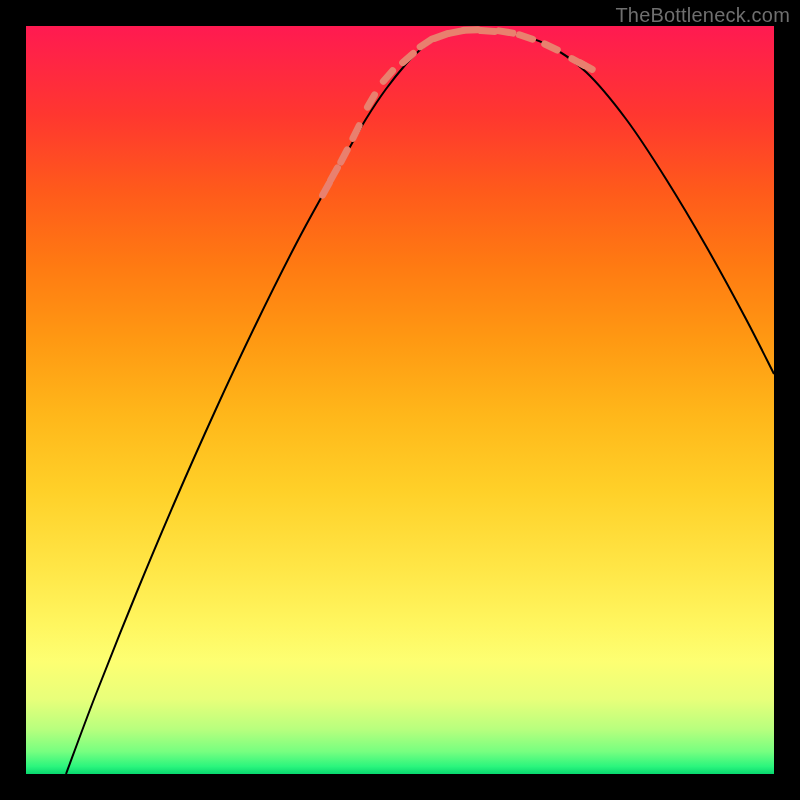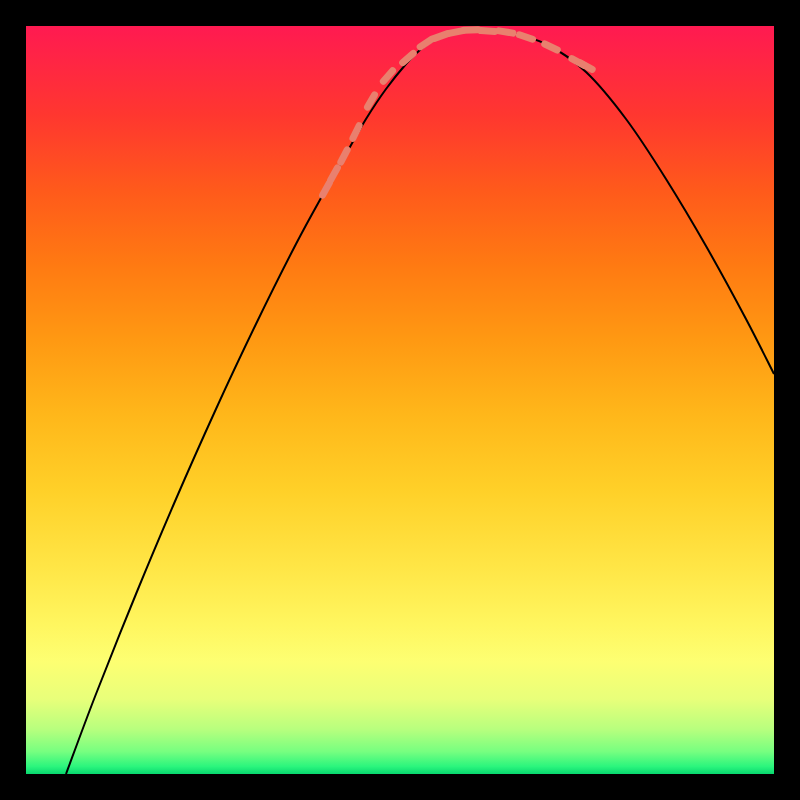--- a/index.html
+++ b/index.html
@@ -83,13 +83,14 @@
           <line x1="438.0" y1="4.2" x2="452.0" y2="3.8" stroke="#e9806e" stroke-width="7" stroke-linecap="round"></line>
           <line x1="455.0" y1="4.6" x2="469.0" y2="5.4" stroke="#e9806e" stroke-width="7" stroke-linecap="round"></line>
           <line x1="473.1" y1="4.9" x2="486.9" y2="7.1" stroke="#e9806e" stroke-width="7" stroke-linecap="round"></line>
           <line x1="493.4" y1="8.8" x2="506.6" y2="13.2" stroke="#e9806e" stroke-width="7" stroke-linecap="round"></line>
           <line x1="518.7" y1="18.0" x2="531.3" y2="24.0" stroke="#e9806e" stroke-width="7" stroke-linecap="round"></line>
           <line x1="545.8" y1="32.7" x2="558.2" y2="39.3" stroke="#e9806e" stroke-width="7" stroke-linecap="round"></line>
           <line x1="553.8" y1="36.7" x2="566.2" y2="43.3" stroke="#e9806e" stroke-width="7" stroke-linecap="round"></line>
         </g>
     </svg>
   </div>
+  <div class="watermark">TheBottleneck.com</div>
 </div>
 
 </body></html>

